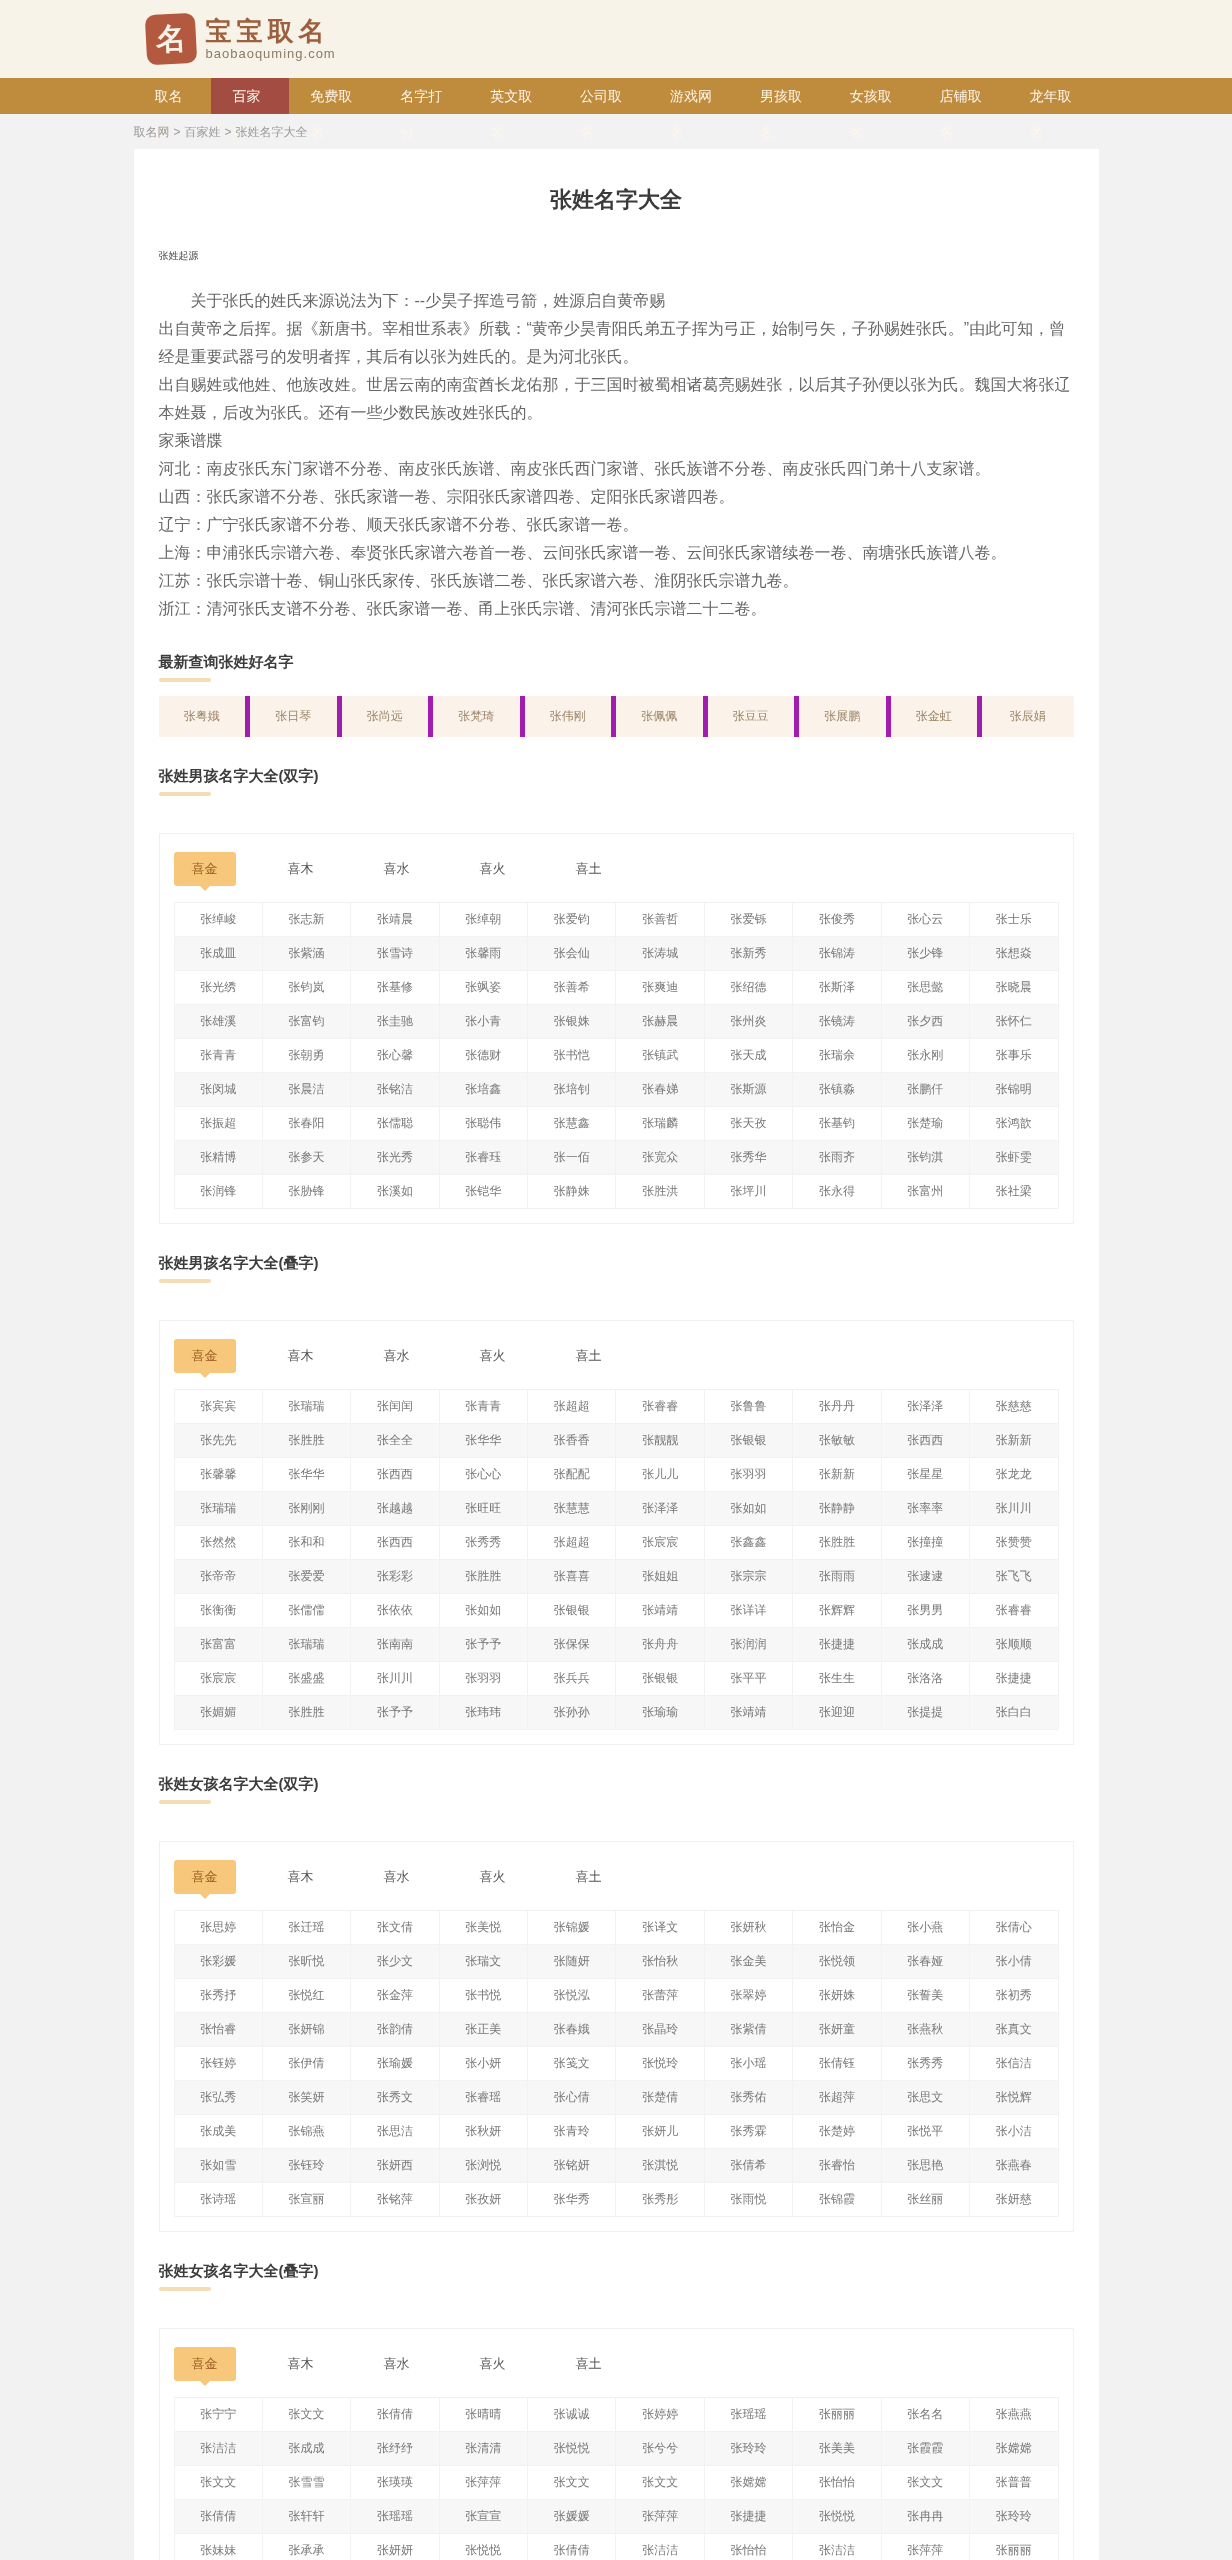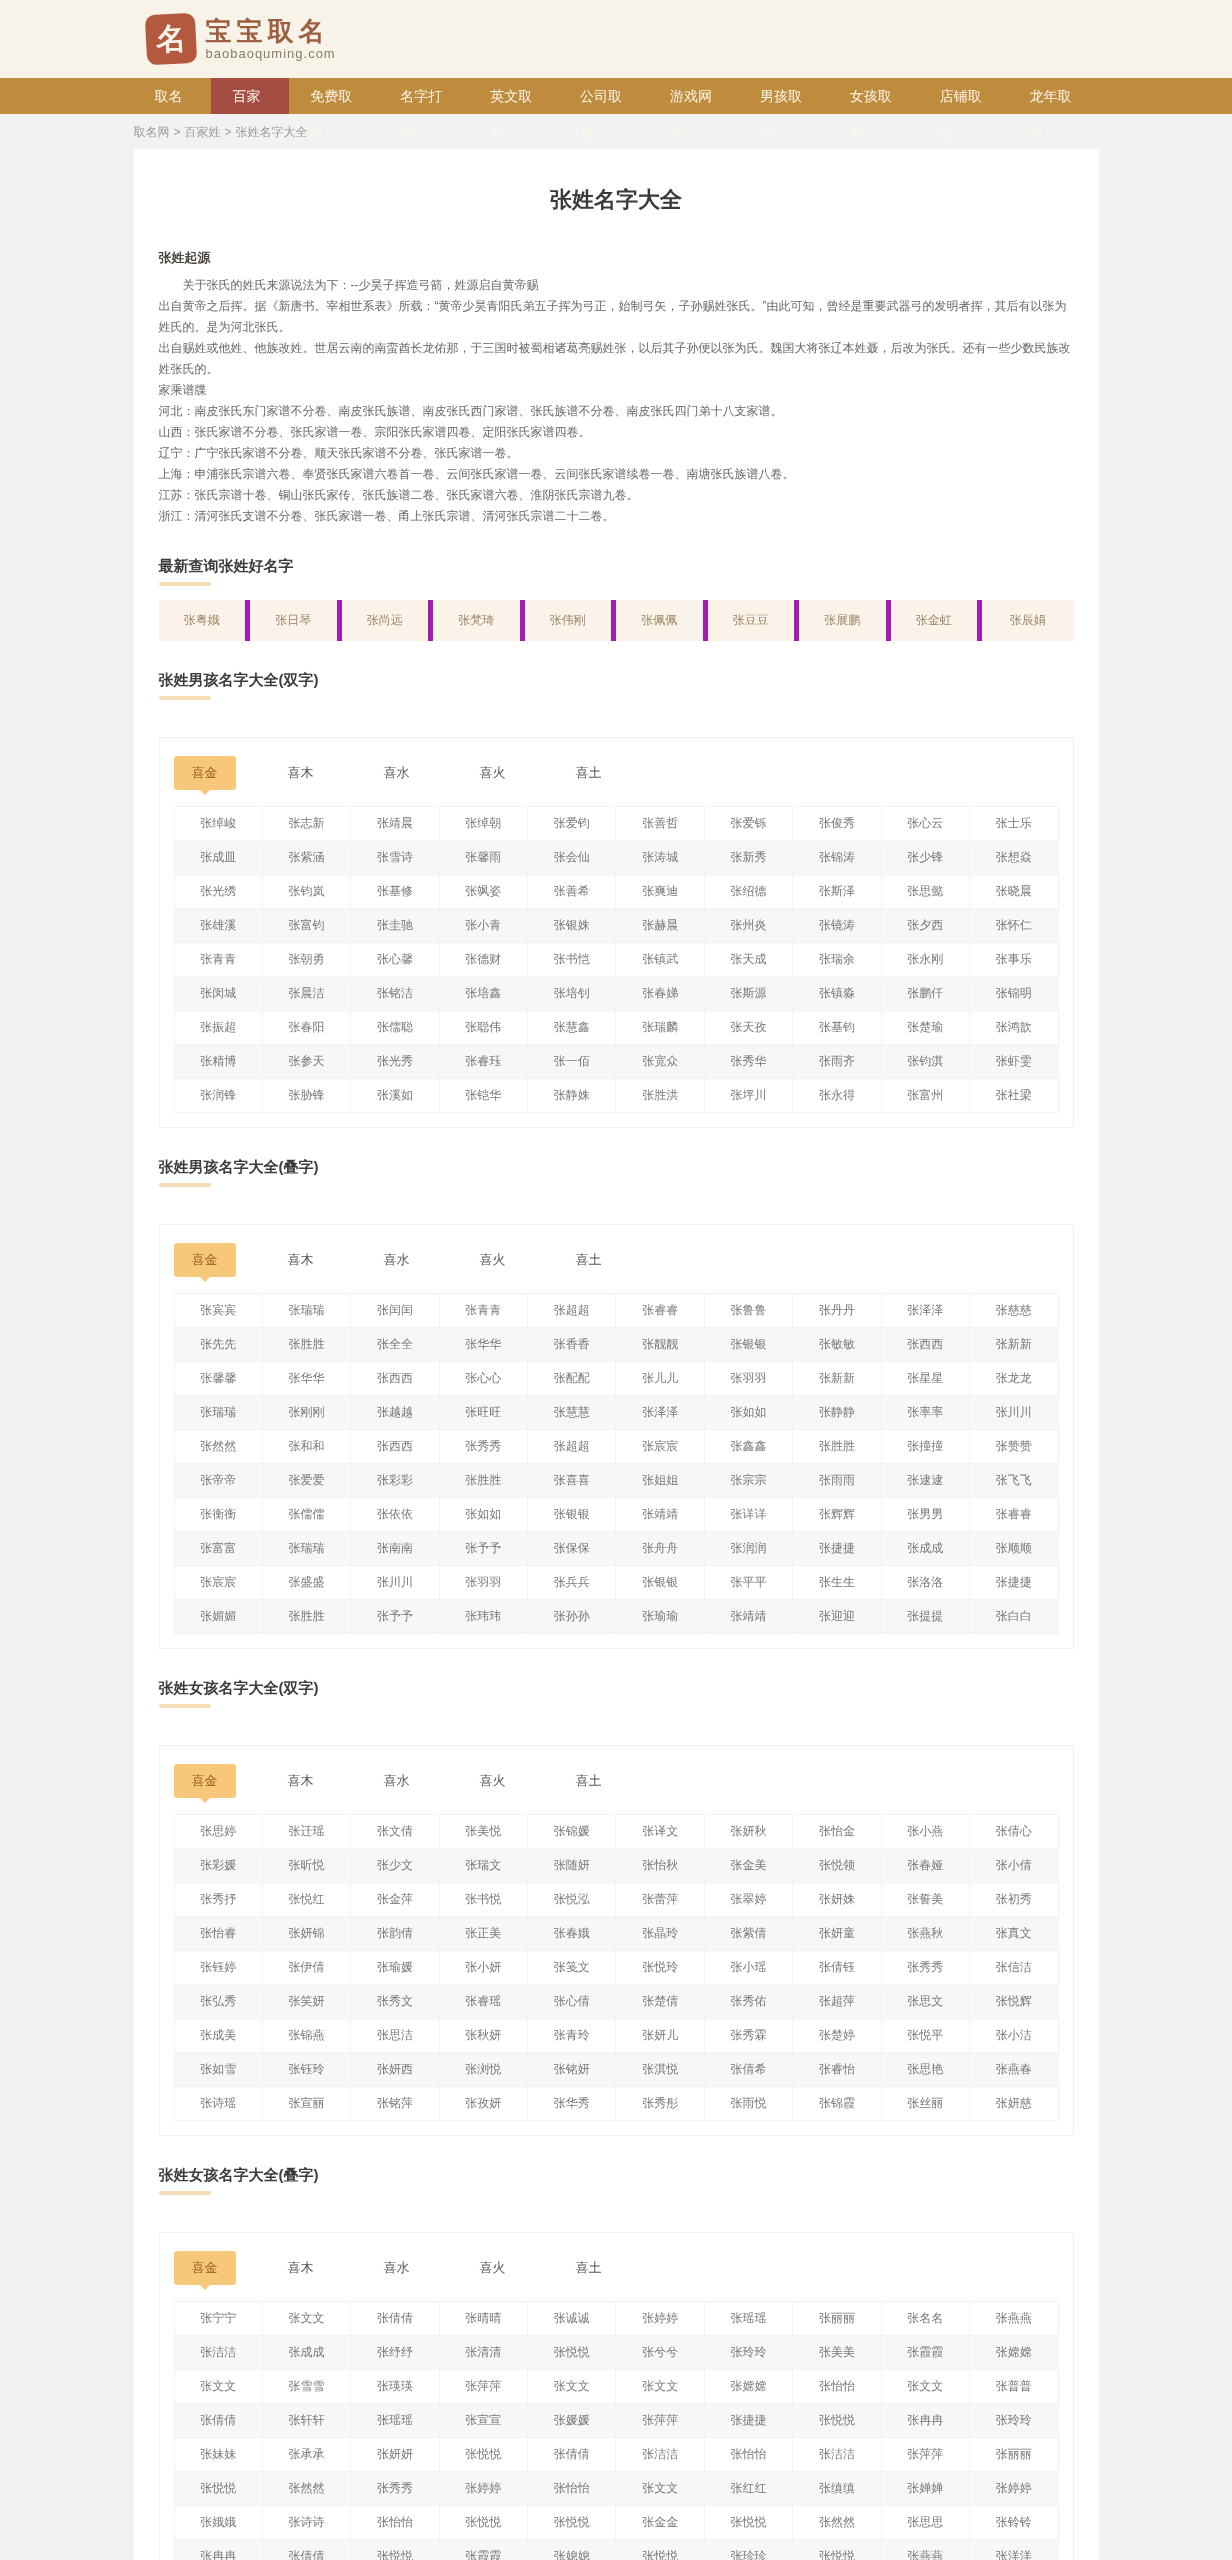--- a/index.html
+++ b/index.html
@@ -29,22 +29,22 @@
   
   .breadcrumb { font-size:12px; color:#999; padding:10px 0 8px; }
   .breadcrumb .wrap > * { color:#999; }
   .crumb { cursor:pointer; text-decoration:none; }
   .crumb-sep { margin:0 4px; }
 
   
   .card { background:#fff; width:965px; margin:0 auto; padding:20px 25px 30px; }
   .page-title { text-align:center; font-size:22px; font-weight:bold; color:#3a3a3a; margin:16px 0 34px; }
 
-  .sub-heading { font-size:13px; font-weight:bold; color:#4a4540; margin:14px 0 8px; }
-  .para { font-size:12px; color:#666; line-height:1.75; }
+  .sub-heading { font-size:10px; font-weight:normal; color:#4a4540; margin:14px 0 24px; }
+  .para { font-size:16px; color:#666; line-height:1.75; }
   .para.indent { text-indent:2em; }
 
   .sec-heading { font-size:15px; font-weight:bold; color:#3c3c3c; margin:30px 0 6px; }
   .sec-bar { width:52px; height:4px; background:#f4ddb5; border-radius:2px; margin-bottom:14px; }
 
   
   .latest-row { display:grid; grid-template-columns:repeat(10,1fr); background:#fbf3e9; }
   .latest-name { text-align:center; font-size:12px; color:#9b8468; padding:12px 0;
     border-right:5px solid #a21caf; cursor:pointer; }
   .latest-name:last-child { border-right:none; }

